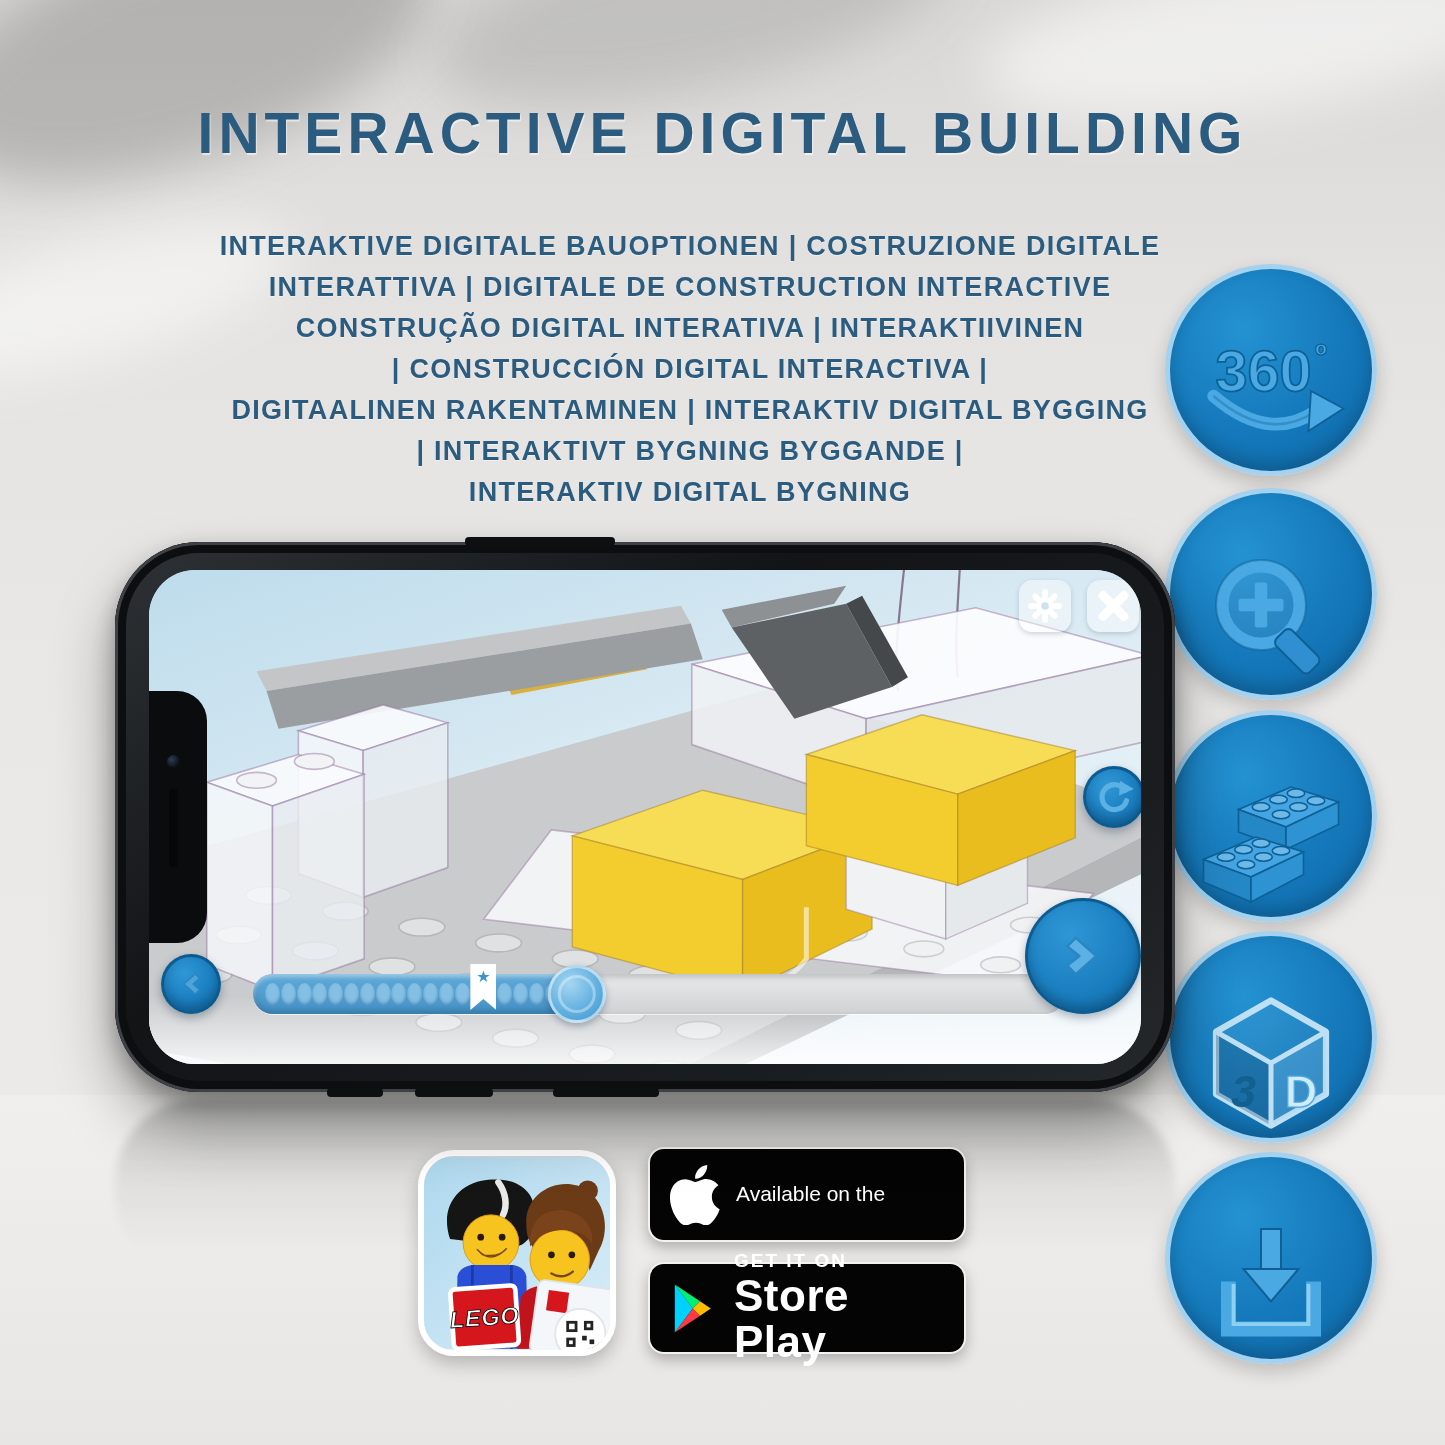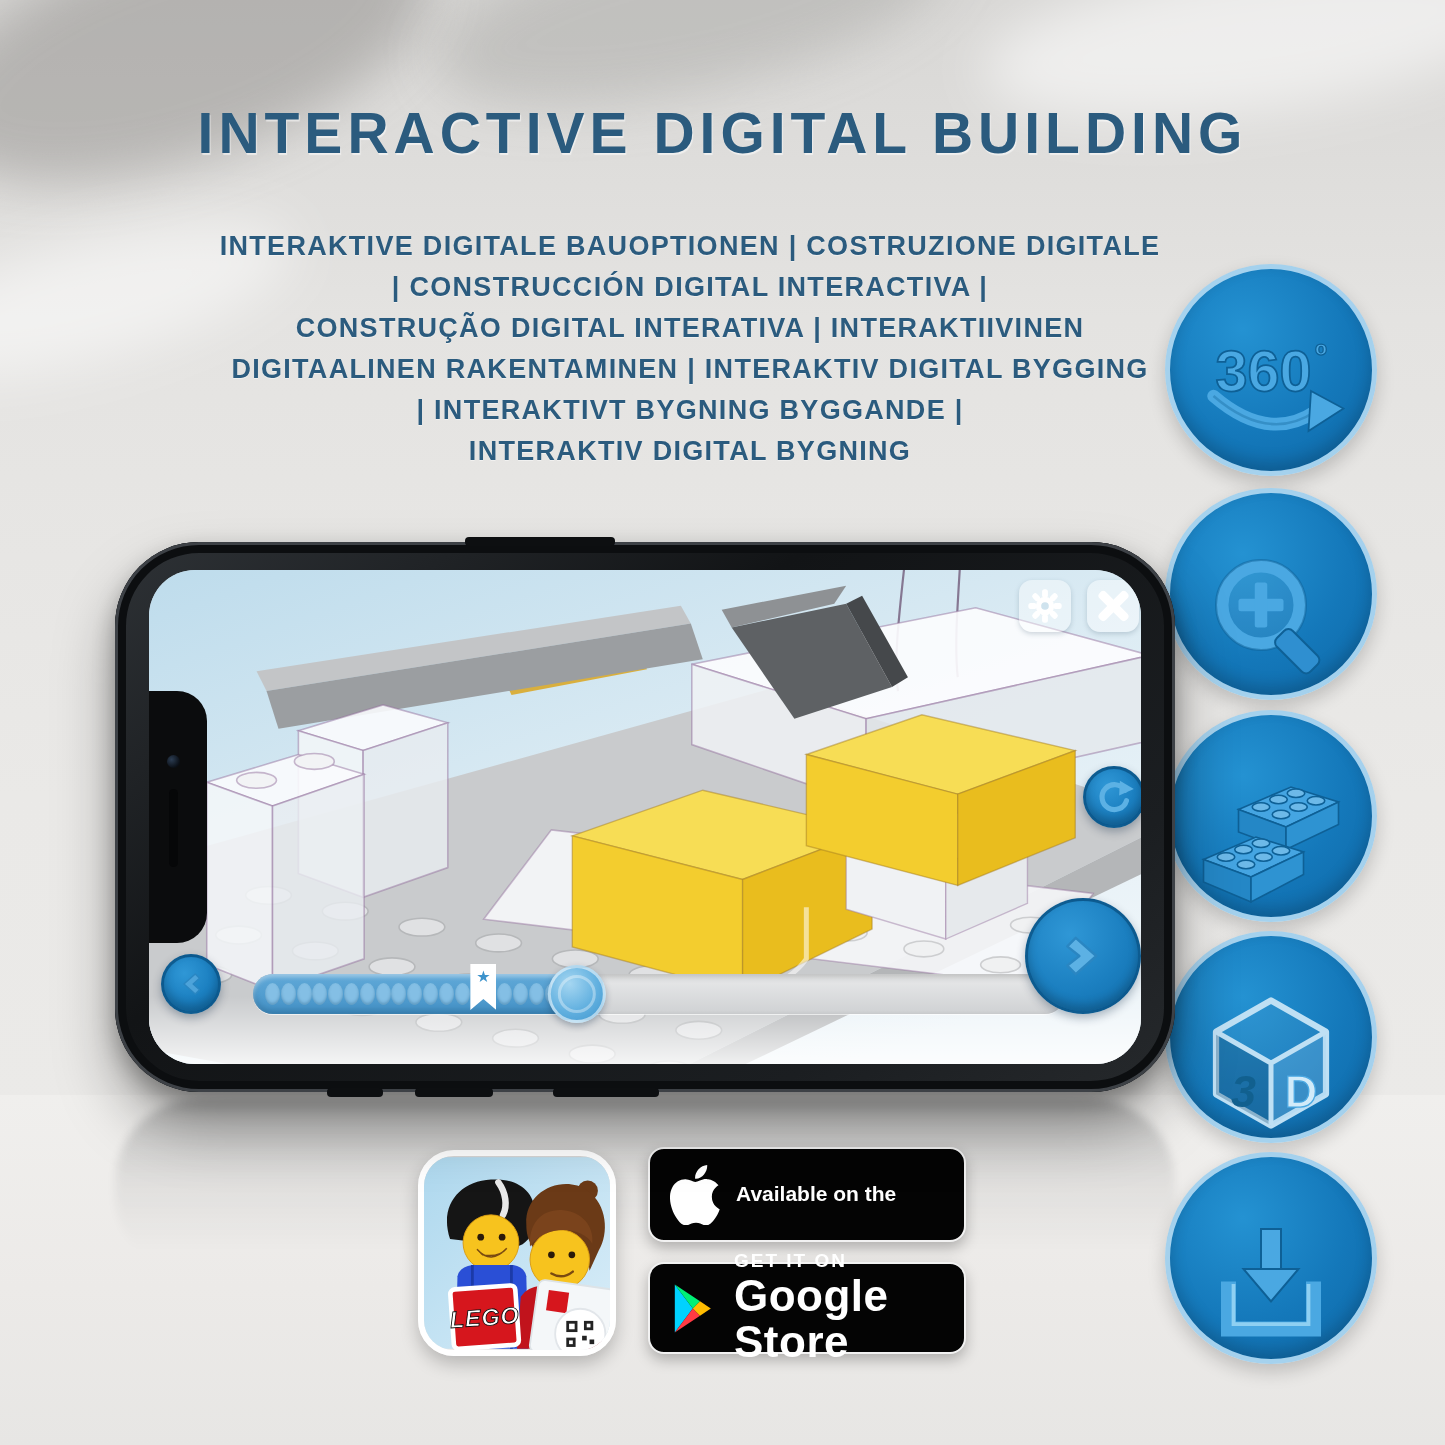--- a/index.html
+++ b/index.html
@@ -93,40 +93,41 @@
     border:6px solid #fff;box-sizing:border-box;overflow:hidden;z-index:3;
     box-shadow:0 8px 18px rgba(0,0,0,.22);}
   .app-icon svg{width:100%;height:100%;display:block;}
   .badge{position:absolute;left:648px;width:318px;background:#040404;border-radius:16px;
     border:2px solid #f2f2f2;box-sizing:border-box;z-index:3;display:flex;align-items:center;
     padding:0 20px;gap:16px;box-shadow:0 6px 14px rgba(0,0,0,.25);}
   .badge-appstore{top:1147px;height:95px;}
   .badge-gplay{top:1262px;height:92px;}
   .badge .logo{flex:0 0 auto;display:flex;align-items:center;}
   .badge .txt{display:flex;flex-direction:column;color:#fff;line-height:1.05;}
-  .badge .l1{font-size:21px;font-weight:bold;}
+  .badge .l1{font-size:21px;font-weight:normal;}
   .badge-gplay .l1{font-size:19px;font-weight:bold;letter-spacing:2px;}
   .badge .l2{font-size:44px;font-weight:bold;letter-spacing:.5px;margin-top:2px;}
 </style>
 </head>
 <body>
 
 <div class="canvas">
   <div class="vein vein1"></div>
   <div class="vein vein2"></div>
   <div class="vein vein3"></div>
   <div class="vein vein4"></div>
   <div class="floor"></div>
 
   <div class="title">INTERACTIVE DIGITAL BUILDING</div>
 
   <div class="subtitle">
     <div>INTERAKTIVE DIGITALE BAUOPTIONEN | COSTRUZIONE DIGITALE</div>
+    <div>INTERATTIVA | DIGITALE DE CONSTRUCTION INTERACTIVE</div>
+    <div>CONSTRUÇÃO DIGITAL INTERATIVA | INTERAKTIIVINEN</div>
     <div>| CONSTRUCCIÓN DIGITAL INTERACTIVA |</div>
-    <div>CONSTRUÇÃO DIGITAL INTERATIVA | INTERAKTIIVINEN</div>
     <div>DIGITAALINEN RAKENTAMINEN | INTERAKTIV DIGITAL BYGGING</div>
     <div>| INTERAKTIVT BYGNING BYGGANDE |</div>
     <div>INTERAKTIV DIGITAL BYGNING</div>
   </div>
 
   <div class="feat f360">
     <svg viewBox="0 0 120 120">
       <text x="54" y="56" text-anchor="middle" font-size="46" font-weight="bold" fill="#4aa8e2" stroke="#0e6096" stroke-width="1.4">360</text>
       <text x="100" y="36" text-anchor="middle" font-size="26" font-weight="bold" fill="#4aa8e2" stroke="#0e6096" stroke-width="1">º</text>
       <path d="M14,60 Q58,98 96,72" fill="none" stroke="#4aa8e2" stroke-width="10" stroke-linecap="round"></path>
@@ -461,16 +462,16 @@
     <span class="logo">
       <svg viewBox="0 0 40 44" width="48" height="53">
         <polygon points="4,2 4,42 19,22" fill="#00d2ff"></polygon>
         <polygon points="4,2 25,16 19,22" fill="#00f076"></polygon>
         <polygon points="4,42 25,28 19,22" fill="#ff3a44"></polygon>
         <polygon points="25,16 34,22 25,28 19,22" fill="#ffbc00"></polygon>
       </svg>
     </span>
     <span class="txt">
       <span class="l1">GET IT ON</span>
-      <span class="l2">Google Store</span>
+      <span class="l2">Store Play</span>
     </span>
   </div>
 </div>
 
 </body></html>

